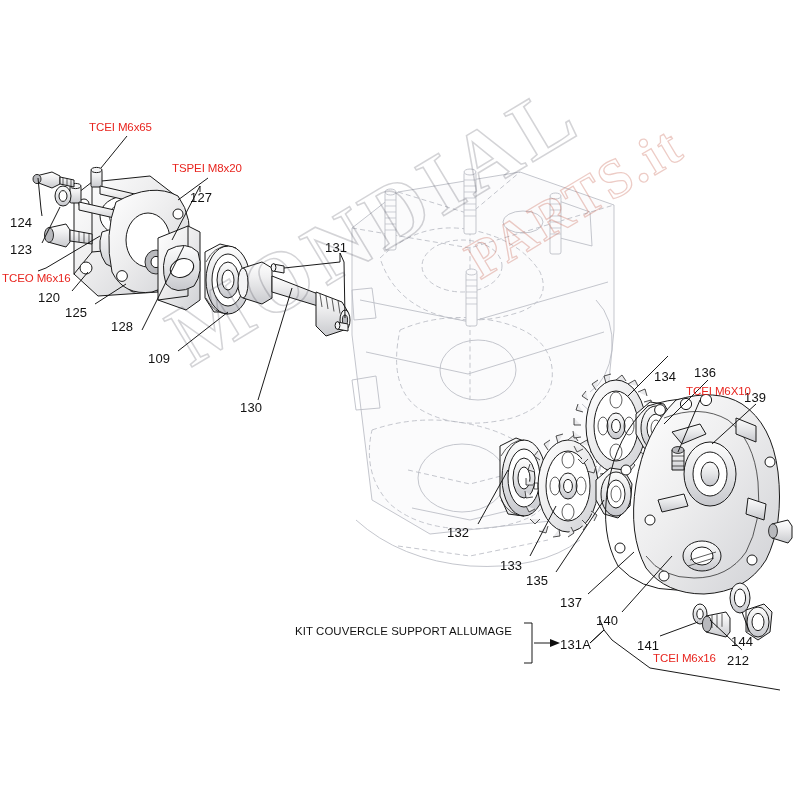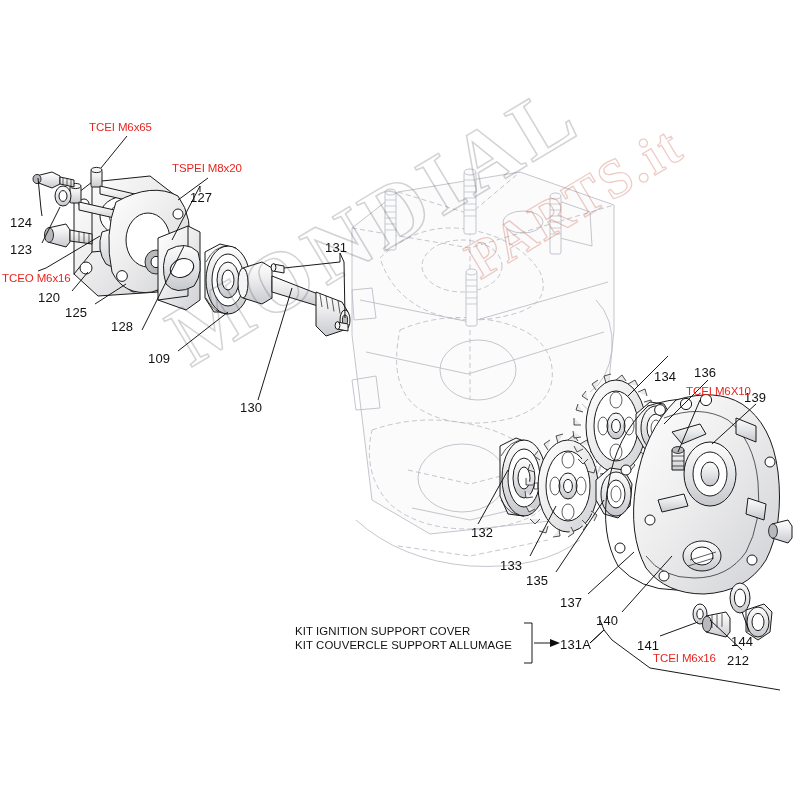--- a/index.html
+++ b/index.html
@@ -396,37 +396,36 @@
   <div id="callout-layer">
       <div class="lbl" style="left: 10px; top: 215px;">124</div>
       <div class="lbl" style="left: 10px; top: 242px;">123</div>
       <div class="lbl" style="left: 38px; top: 290px;">120</div>
       <div class="lbl" style="left: 65px; top: 305px;">125</div>
       <div class="lbl" style="left: 111px; top: 319px;">128</div>
       <div class="lbl" style="left: 148px; top: 351px;">109</div>
       <div class="lbl" style="left: 228px; top: 400px; margin-left: 12px;">130</div>
       <div class="lbl" style="left: 190px; top: 190px;">127</div>
       <div class="lbl" style="left: 325px; top: 240px;">131</div>
-      <div class="lbl" style="left: 471px; top: 525px; text-align: right;">132</div>
+      <div class="lbl" style="left: 447px; top: 525px; text-align: right;">132</div>
       <div class="lbl" style="left: 500px; top: 558px;">133</div>
       <div class="lbl" style="left: 526px; top: 573px;">135</div>
       <div class="lbl" style="left: 654px; top: 341px; margin-top: 28px;">134</div>
       <div class="lbl" style="left: 694px; top: 365px;">136</div>
       <div class="lbl" style="left: 744px; top: 390px;">139</div>
       <div class="lbl" style="left: 560px; top: 595px;">137</div>
       <div class="lbl" style="left: 596px; top: 613px;">140</div>
       <div class="lbl" style="left: 637px; top: 638px;">141</div>
       <div class="lbl" style="left: 727px; top: 653px;">212</div>
       <div class="lbl" style="left: 731px; top: 634px;">144</div>
       <div class="lbl red" style="left: 89px; top: 121px;">TCEI M6x65</div>
       <div class="lbl red" style="left: 172px; top: 162px;">TSPEI M8x20</div>
       <div class="lbl red" style="left: 2px; top: 272px;">TCEO M6x16</div>
       <div class="lbl red" style="left: 686px; top: 385px;">TCEI M6X10</div>
       <div class="lbl red" style="left: 653px; top: 652px;">TCEI M6x16</div>
     </div>
 
   <div class="kit" style="left:295px; top:624px;">
-    <div>KIT IGNITION SUPPORT COVER</div>
     <div>KIT COUVERCLE SUPPORT ALLUMAGE</div>
   </div>
   <div class="lbl" style="left:560px; top:637px;">131A</div>
 
 </div>
 
 </body></html>

